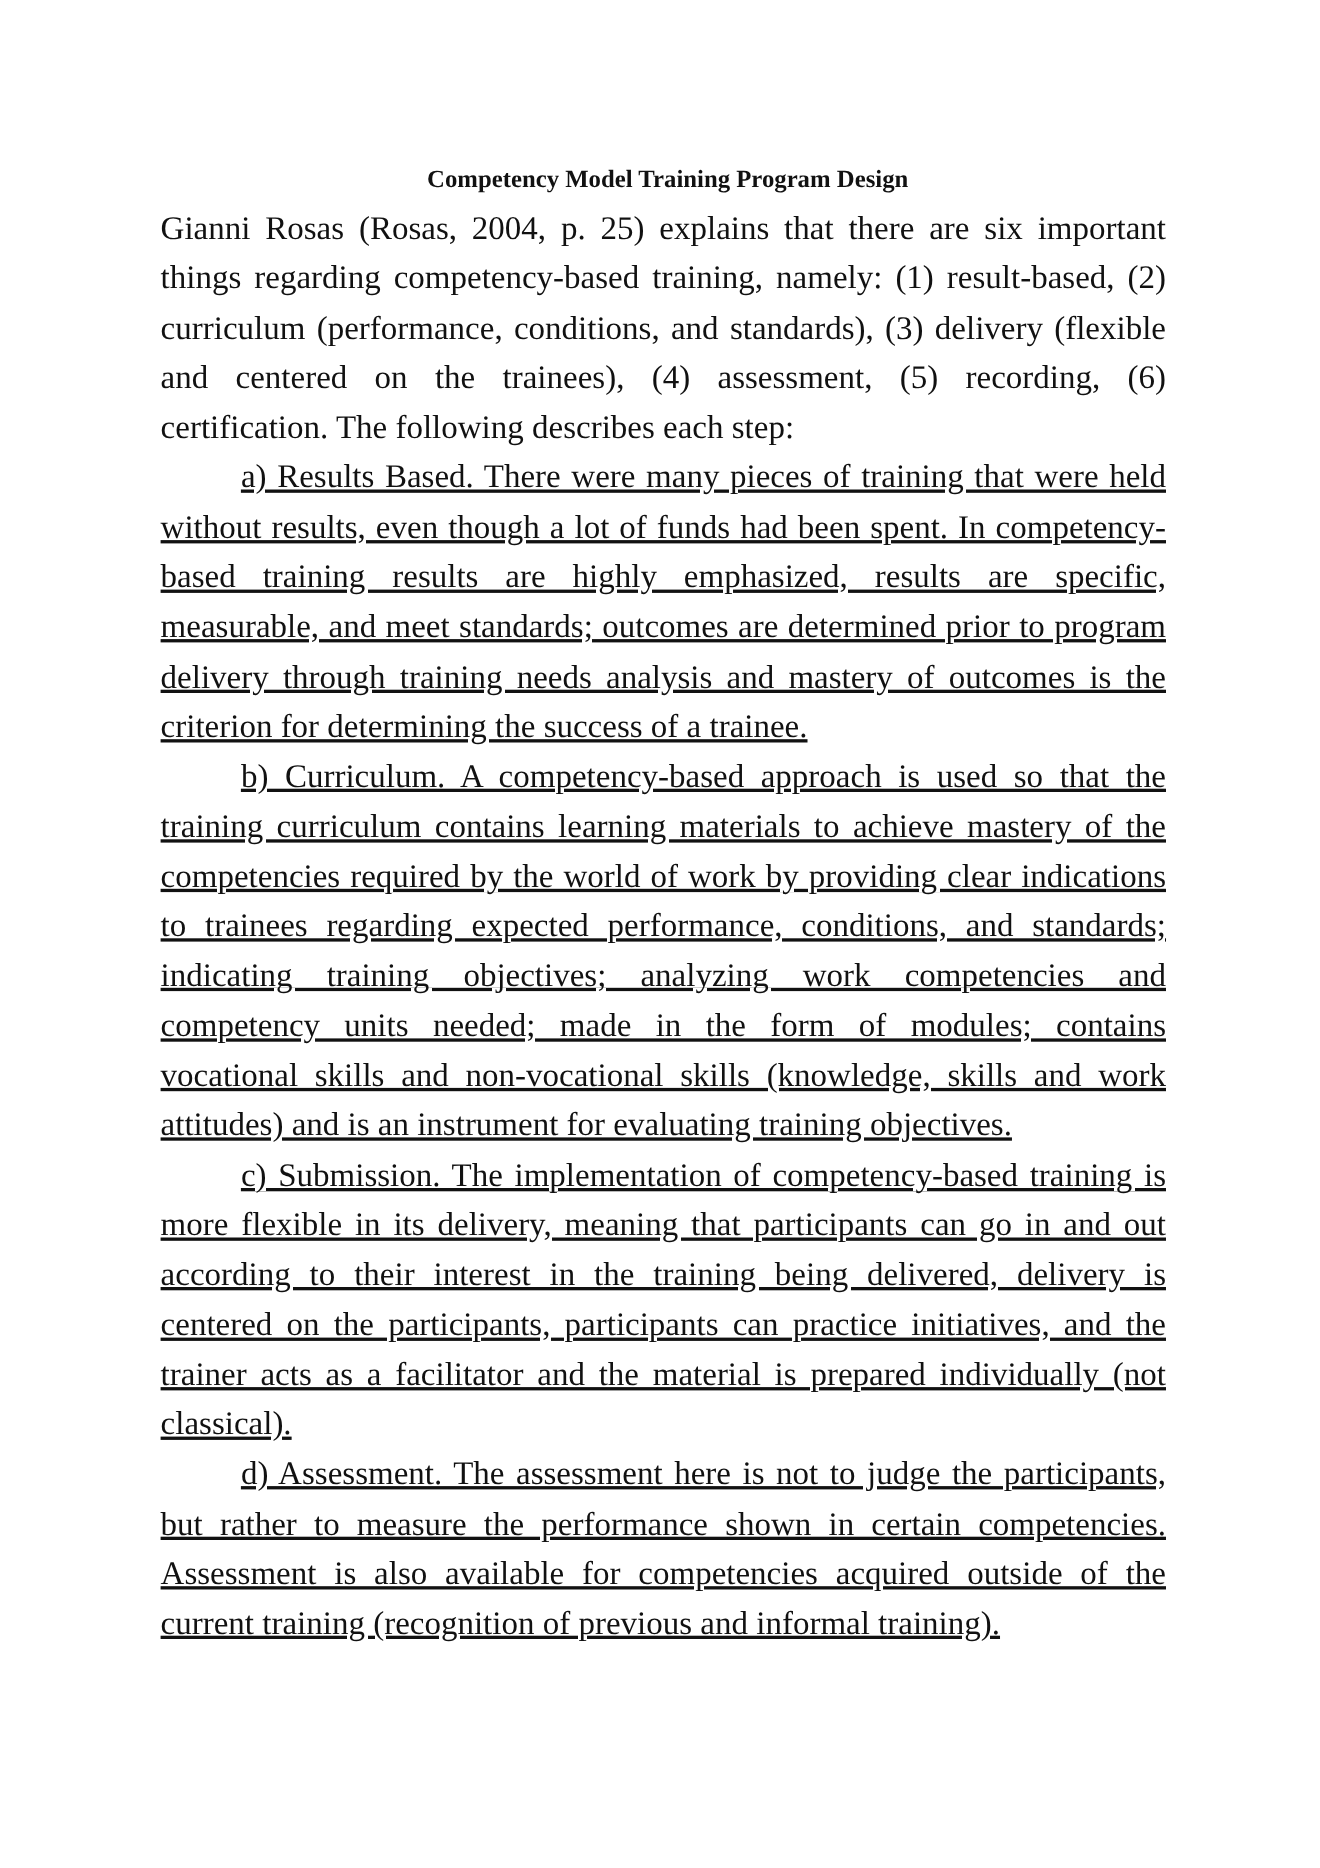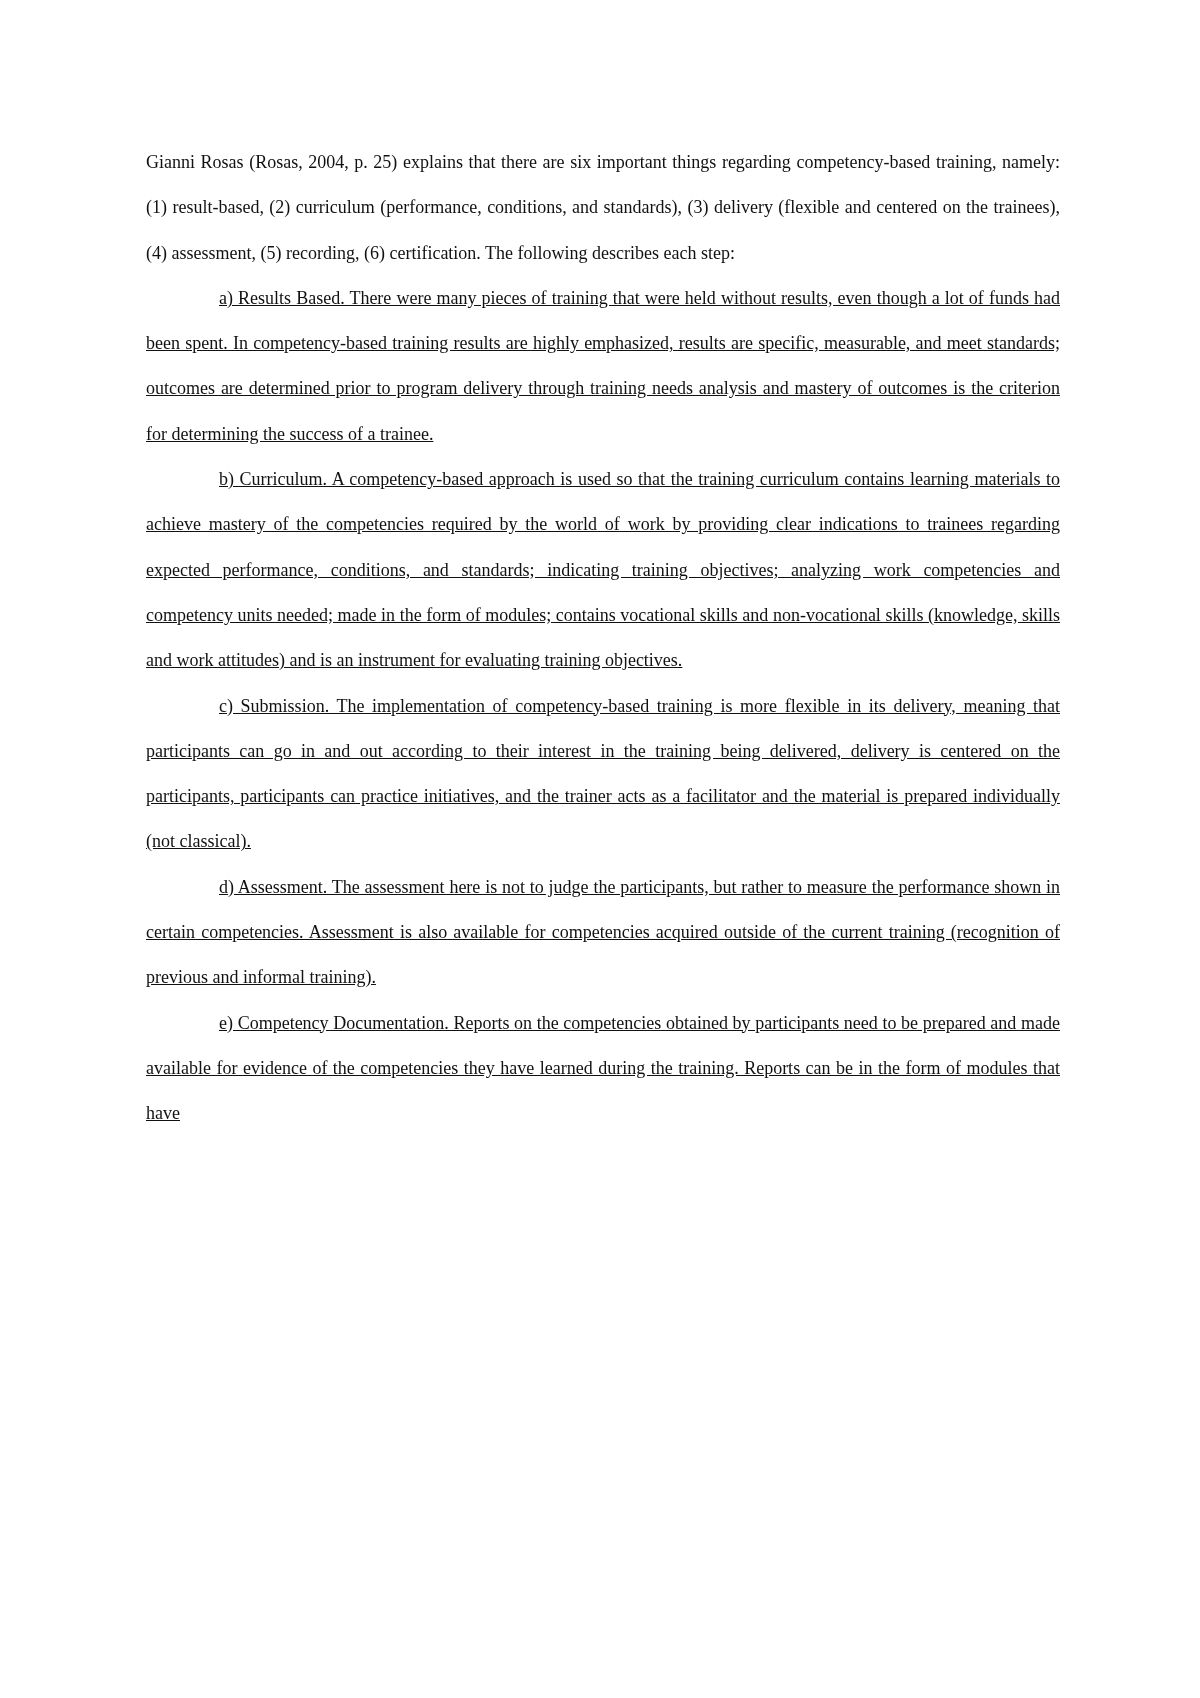--- a/index.html
+++ b/index.html
@@ -1,25 +1,25 @@
 <!DOCTYPE html>
 <html><head>
 <meta charset="utf-8">
 <style>
   html, body { margin:0; padding:0; background:#ffffff; }
   body { width:1200px; height:1698px; position:relative; overflow:hidden;
          font-family:"Liberation Serif", "DejaVu Serif", serif; color:#111; }
   .page { position:absolute; left:146px; top:140px; width:914px; }
   .title { text-align:center; font-weight:bold; font-size:22.5px; line-height:45px; margin:0; padding-left:8px; }
-  p { margin:0; font-size:18px; line-height:45.3px; text-align:justify; text-align-last:left; }
+  p { margin:0; font-size:30px; line-height:45.3px; text-align:justify; text-align-last:left; }
   p.indent { text-indent:73px;text-decoration:underline; }
 </style>
 </head>
 <body>
 
 <div class="page">
+  <h1 class="title">Competency Model Training Program Design</h1>
   <p>Gianni Rosas (Rosas, 2004, p. 25) explains that there are six important things regarding competency-based training, namely: (1) result-based, (2) curriculum (performance, conditions, and standards), (3) delivery (flexible and centered on the trainees), (4) assessment, (5) recording, (6) certification. The following describes each step:</p>
   <p class="indent">a) Results Based. There were many pieces of training that were held without results, even though a lot of funds had been spent. In competency-based training results are highly emphasized, results are specific, measurable, and meet standards; outcomes are determined prior to program delivery through training needs analysis and mastery of outcomes is the criterion for determining the success of a trainee.</p>
   <p class="indent">b) Curriculum. A competency-based approach is used so that the training curriculum contains learning materials to achieve mastery of the competencies required by the world of work by providing clear indications to trainees regarding expected performance, conditions, and standards; indicating training objectives; analyzing work competencies and competency units needed; made in the form of modules; contains vocational skills and non-vocational skills (knowledge, skills and work attitudes) and is an instrument for evaluating training objectives.</p>
   <p class="indent">c) Submission. The implementation of competency-based training is more flexible in its delivery, meaning that participants can go in and out according to their interest in the training being delivered, delivery is centered on the participants, participants can practice initiatives, and the trainer acts as a facilitator and the material is prepared individually (not classical).</p>
   <p class="indent">d) Assessment. The assessment here is not to judge the participants, but rather to measure the performance shown in certain competencies. Assessment is also available for competencies acquired outside of the current training (recognition of previous and informal training).</p>
-  <p class="indent">e) Competency Documentation. Reports on the competencies obtained by participants need to be prepared and made available for evidence of the competencies they have learned during the training. Reports can be in the form of modules that have</p>
 </div>
 
 </body></html>

